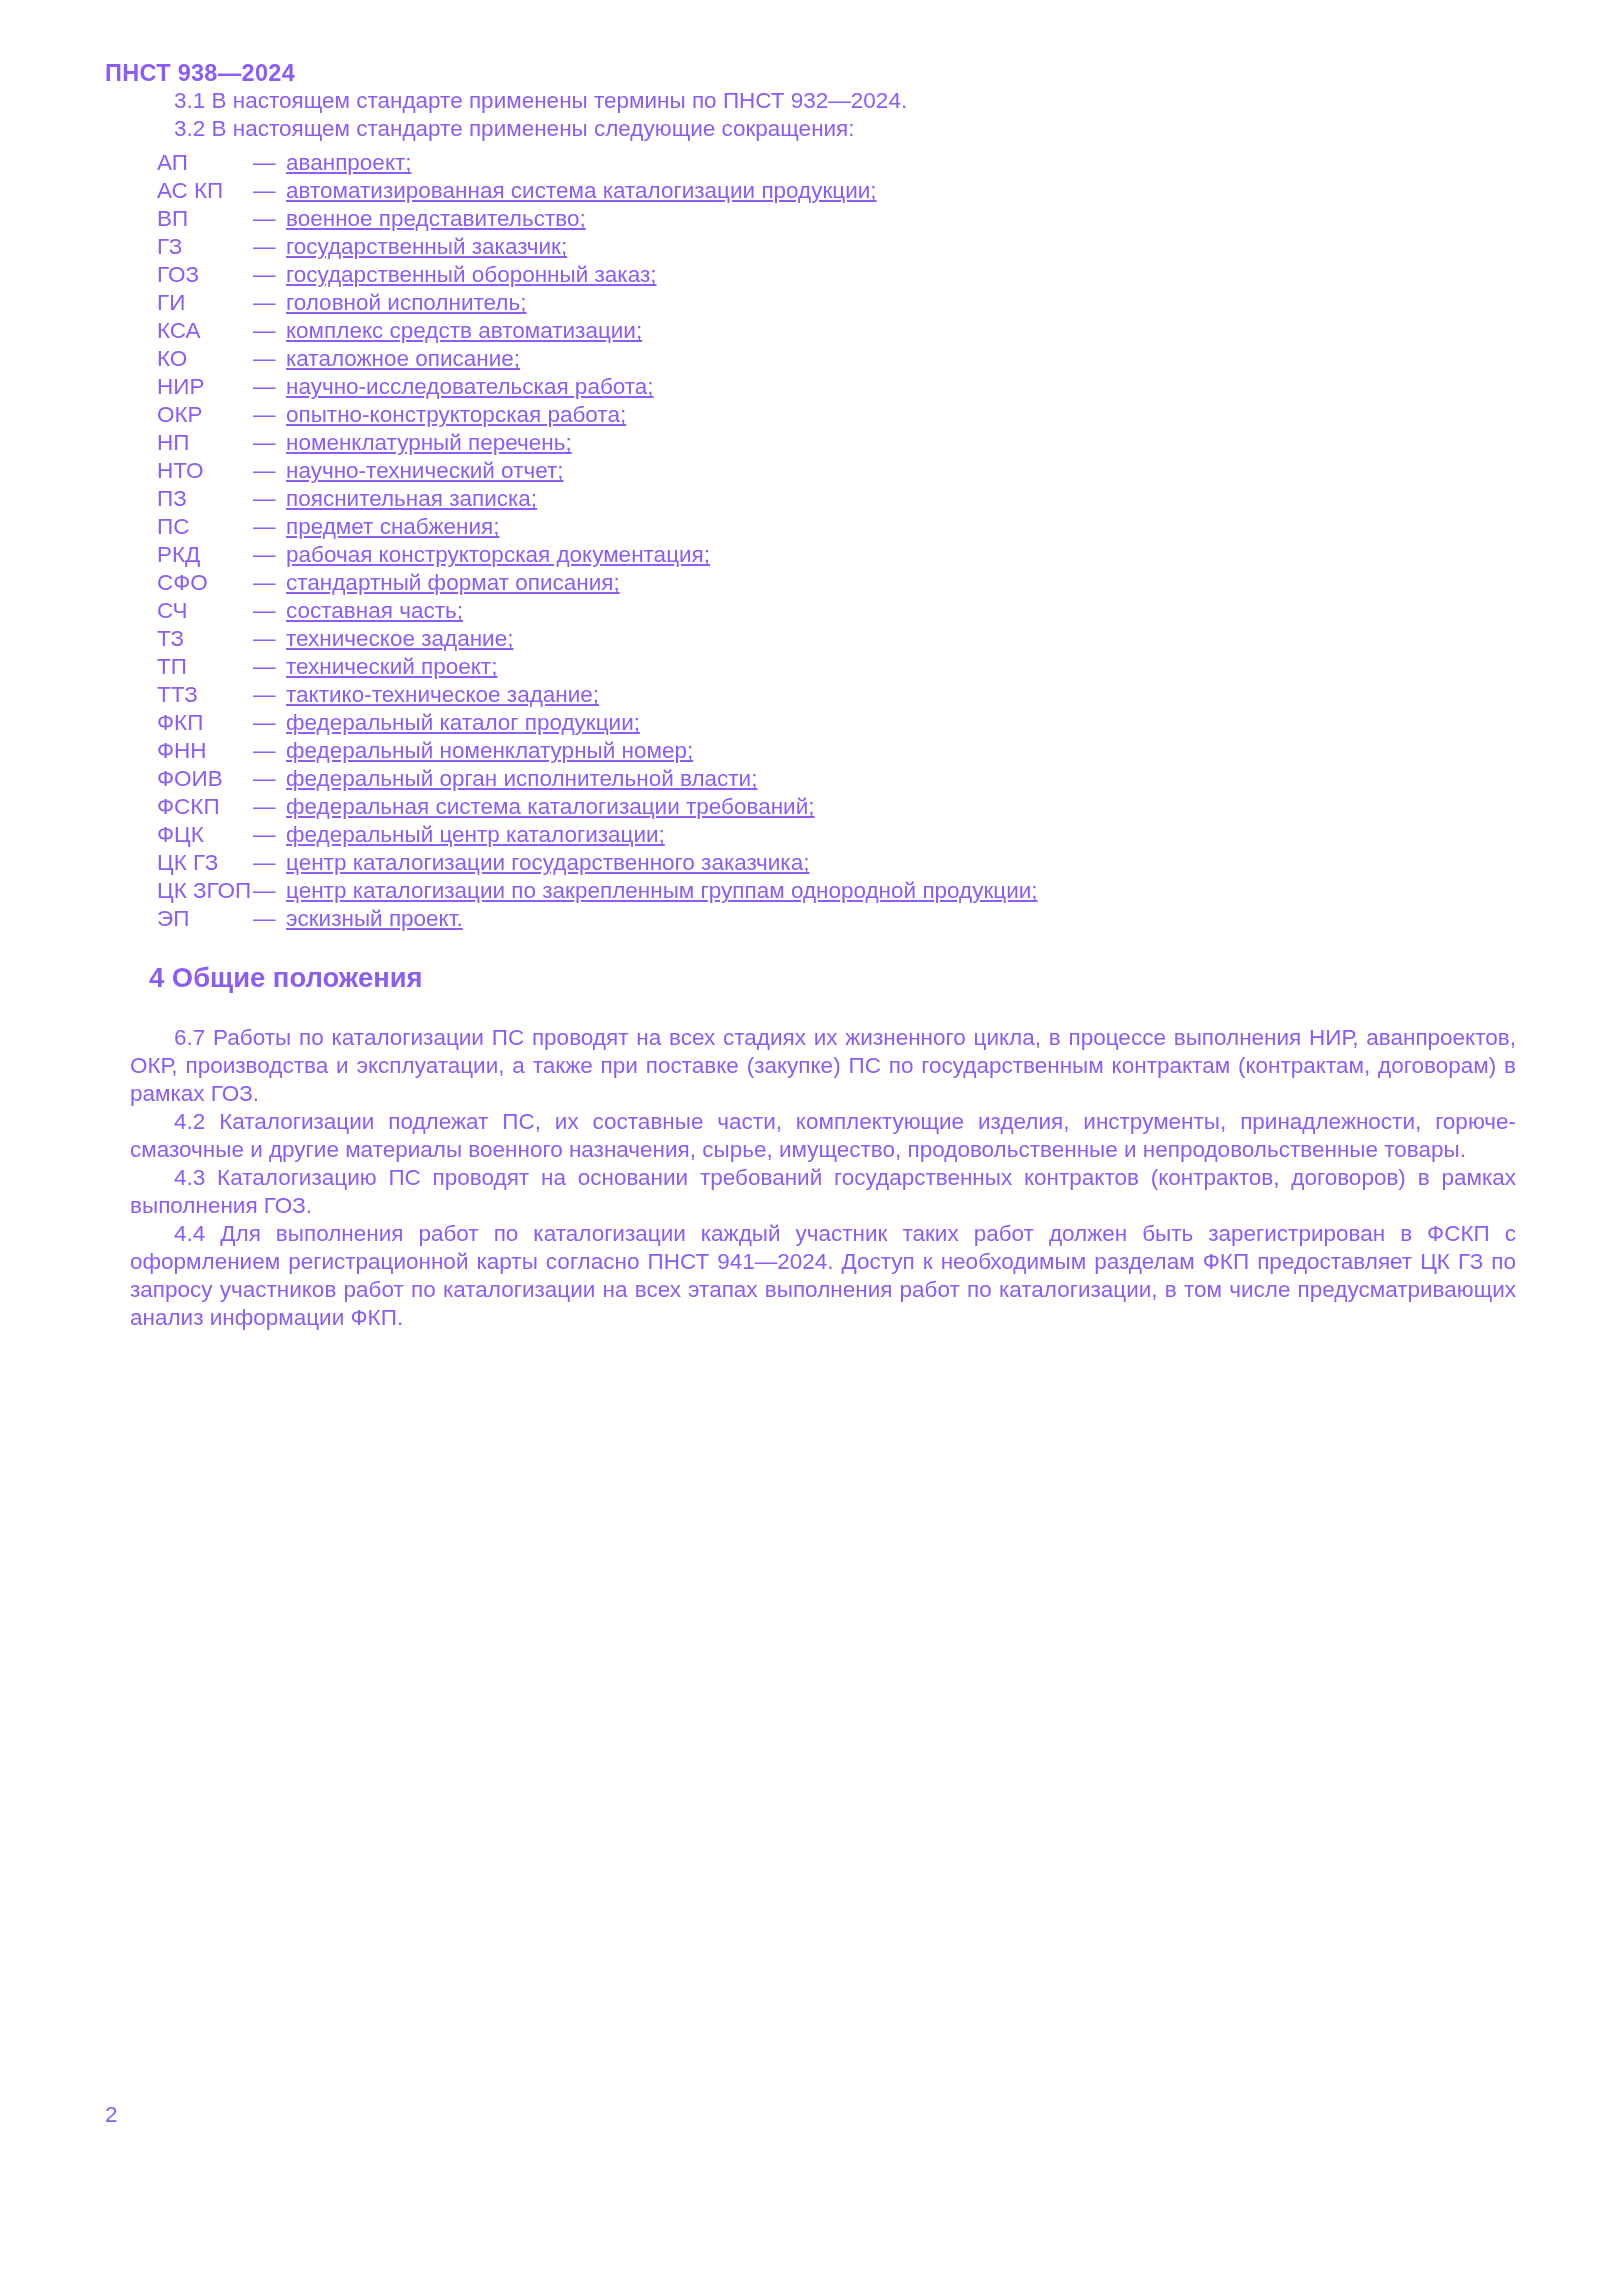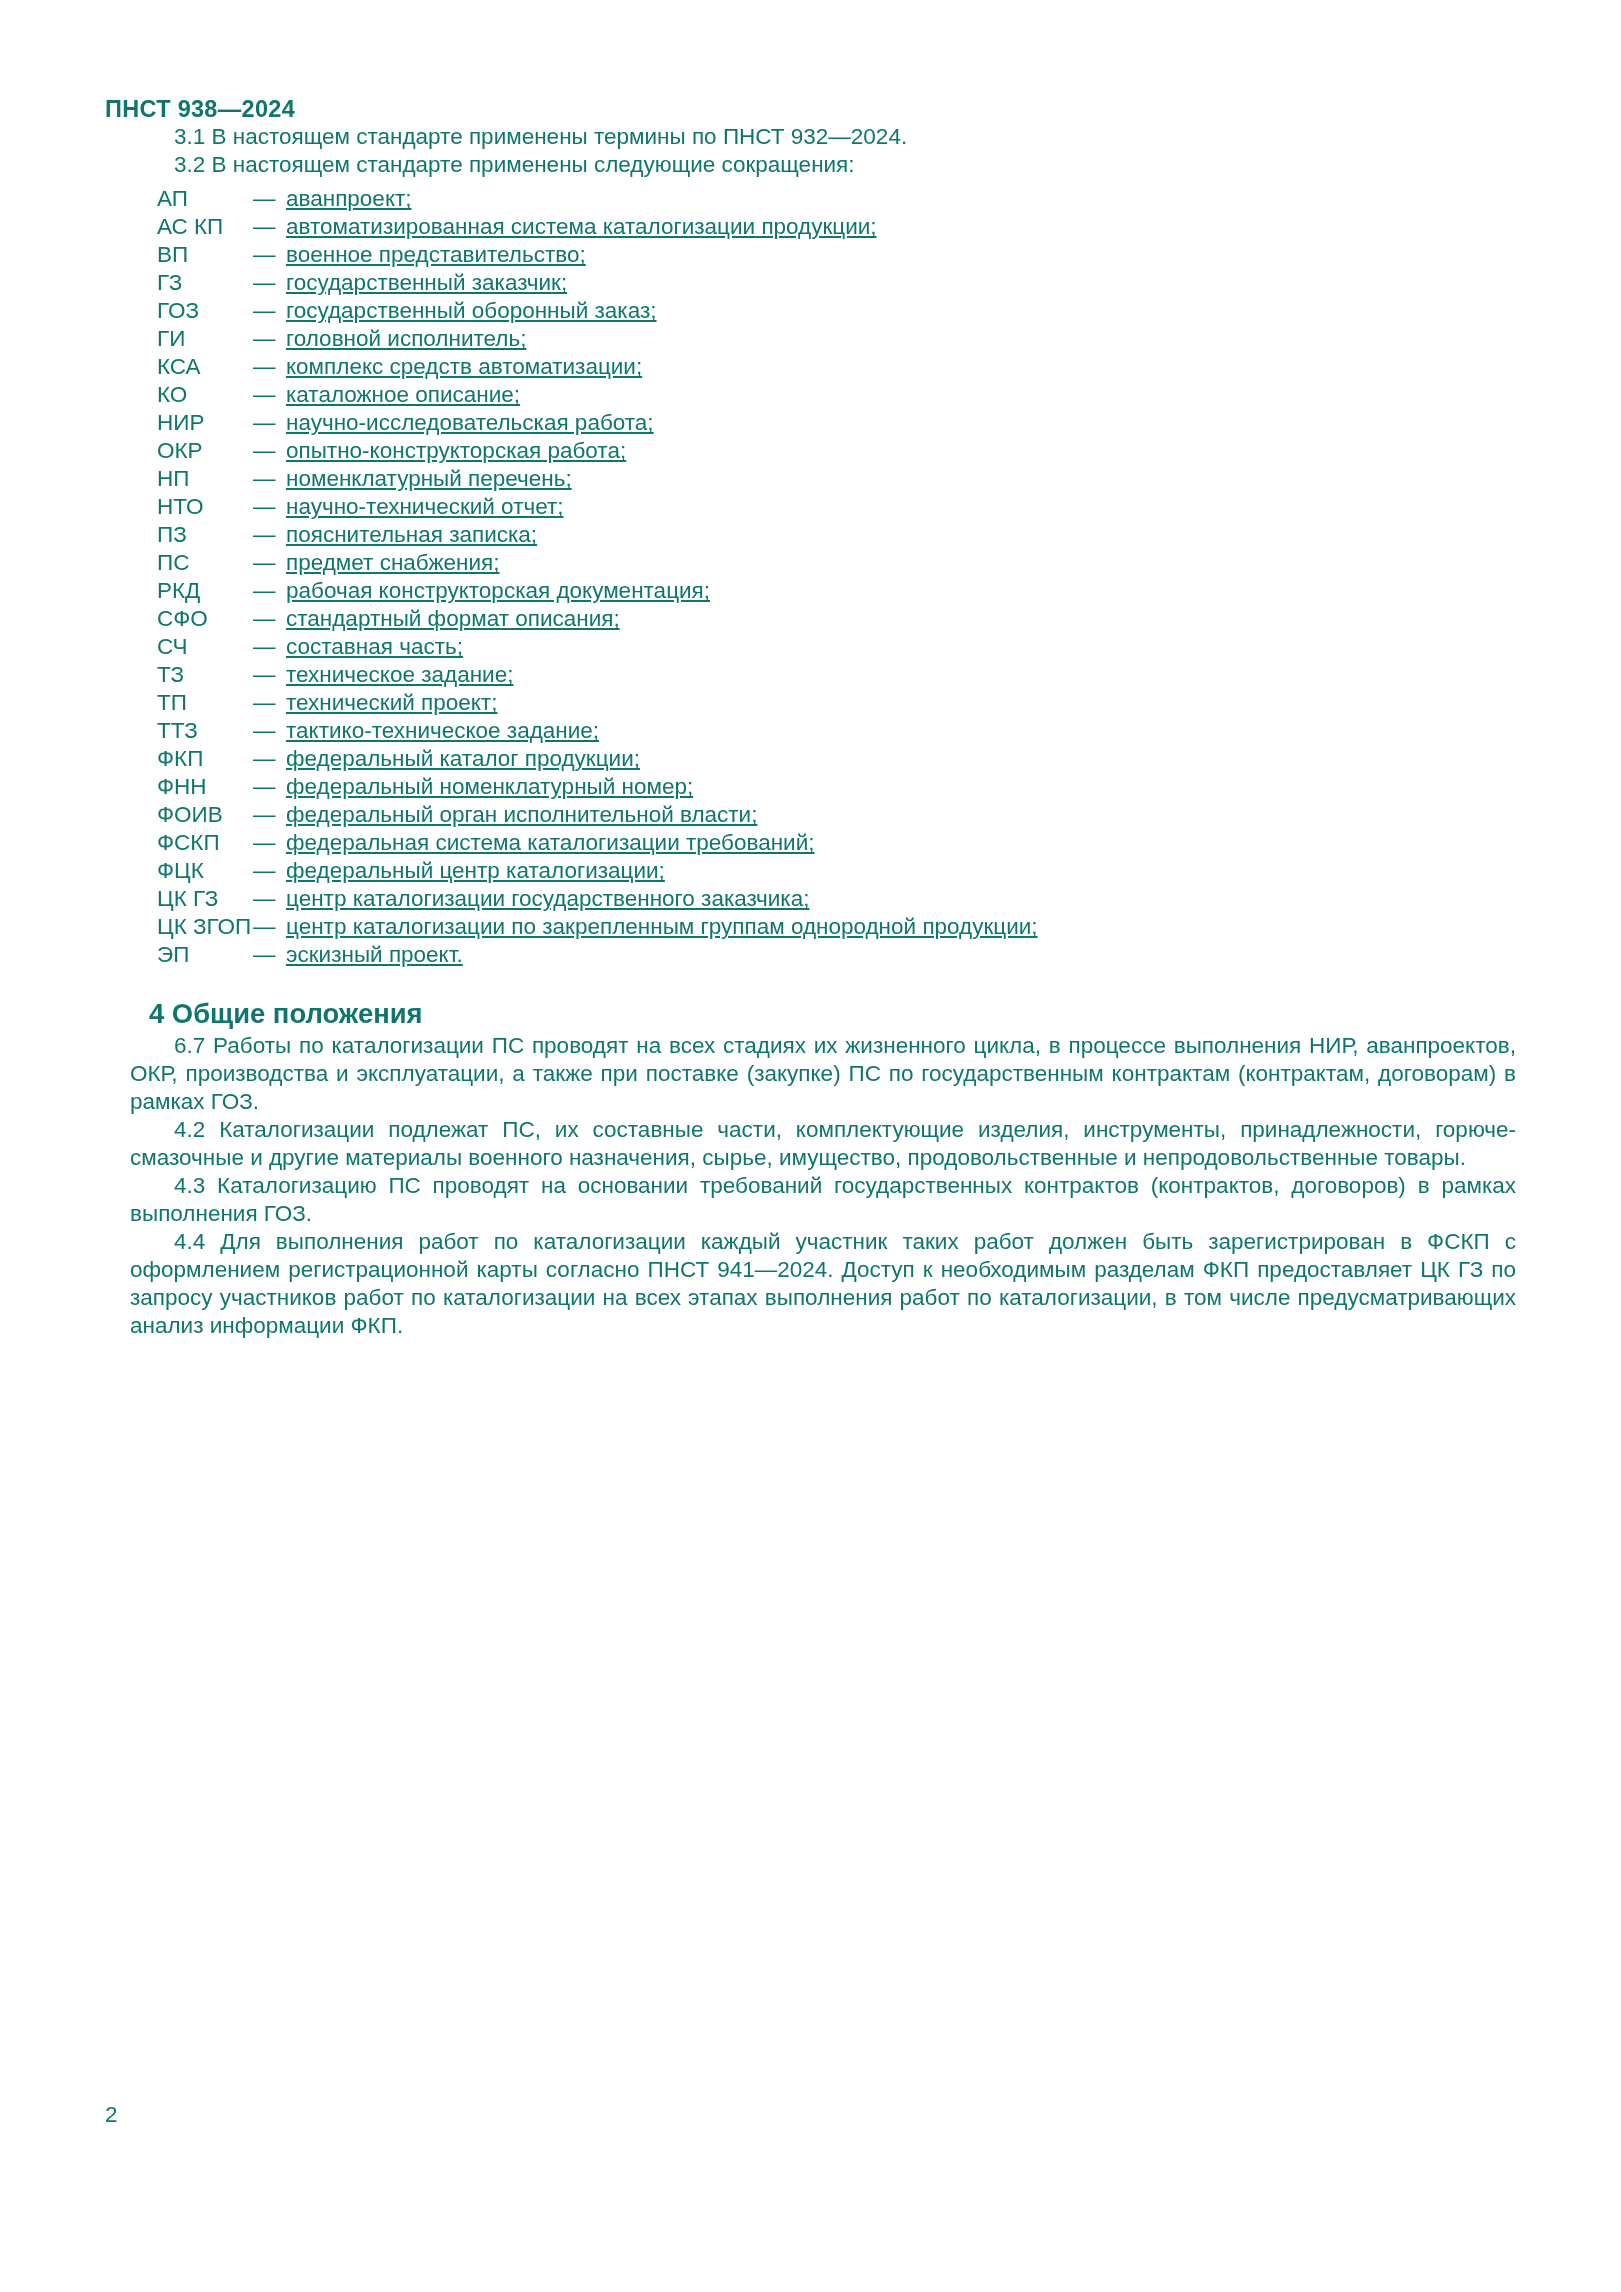--- a/index.html
+++ b/index.html
@@ -2,40 +2,40 @@
 <html lang="ru"><head>
 <meta charset="utf-8">
 <style>
   * { margin: 0; padding: 0; box-sizing: border-box; }
   html, body { background: #ffffff; }
   .page {
     position: relative;
     width: 1621px;
     height: 2239px;
     background: #ffffff;
-    color: #0f766e;
+    color: #8b5cf6;
     font-family: "Liberation Sans", sans-serif;
-    padding: 96px 105px 0 105px;
+    padding: 60px 105px 0 105px;
     overflow: hidden;
   }
   .doc-code {
     font-size: 23.5px;
     font-weight: bold;
     line-height: 27.4px;
     letter-spacing: 0.3px;
   }
   .section-title {
     font-size: 27.4px;
     font-weight: bold;
     line-height: 33px;
     margin: 35px 0 13.7px 44px;
   }
   .section-title.s4 {
     margin-top: 27.4px;
-    margin-bottom: 2px;
+    margin-bottom: 30px;
   }
   .body-text {
     font-size: 22.5px;
     line-height: 28px;
     text-align: justify;
   }
   .indent { text-indent: 44px; margin-left: 25px; }
   .abbr-list { margin-left: 52px; margin-top: 6px; }
   .abbr-row {
     display: grid;

